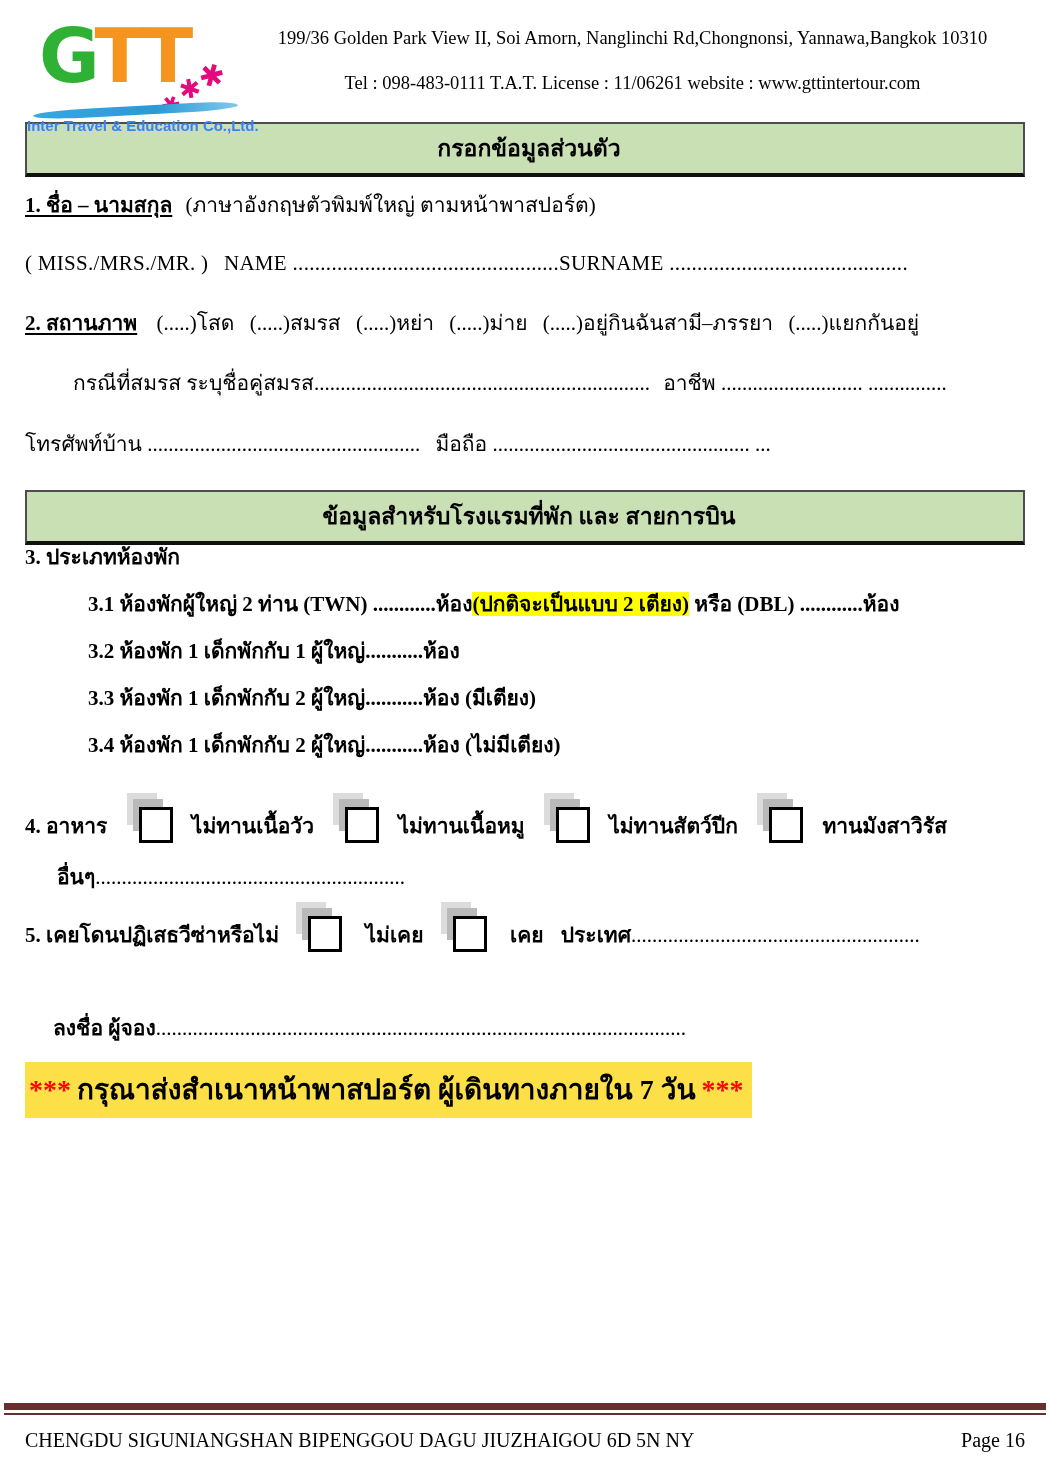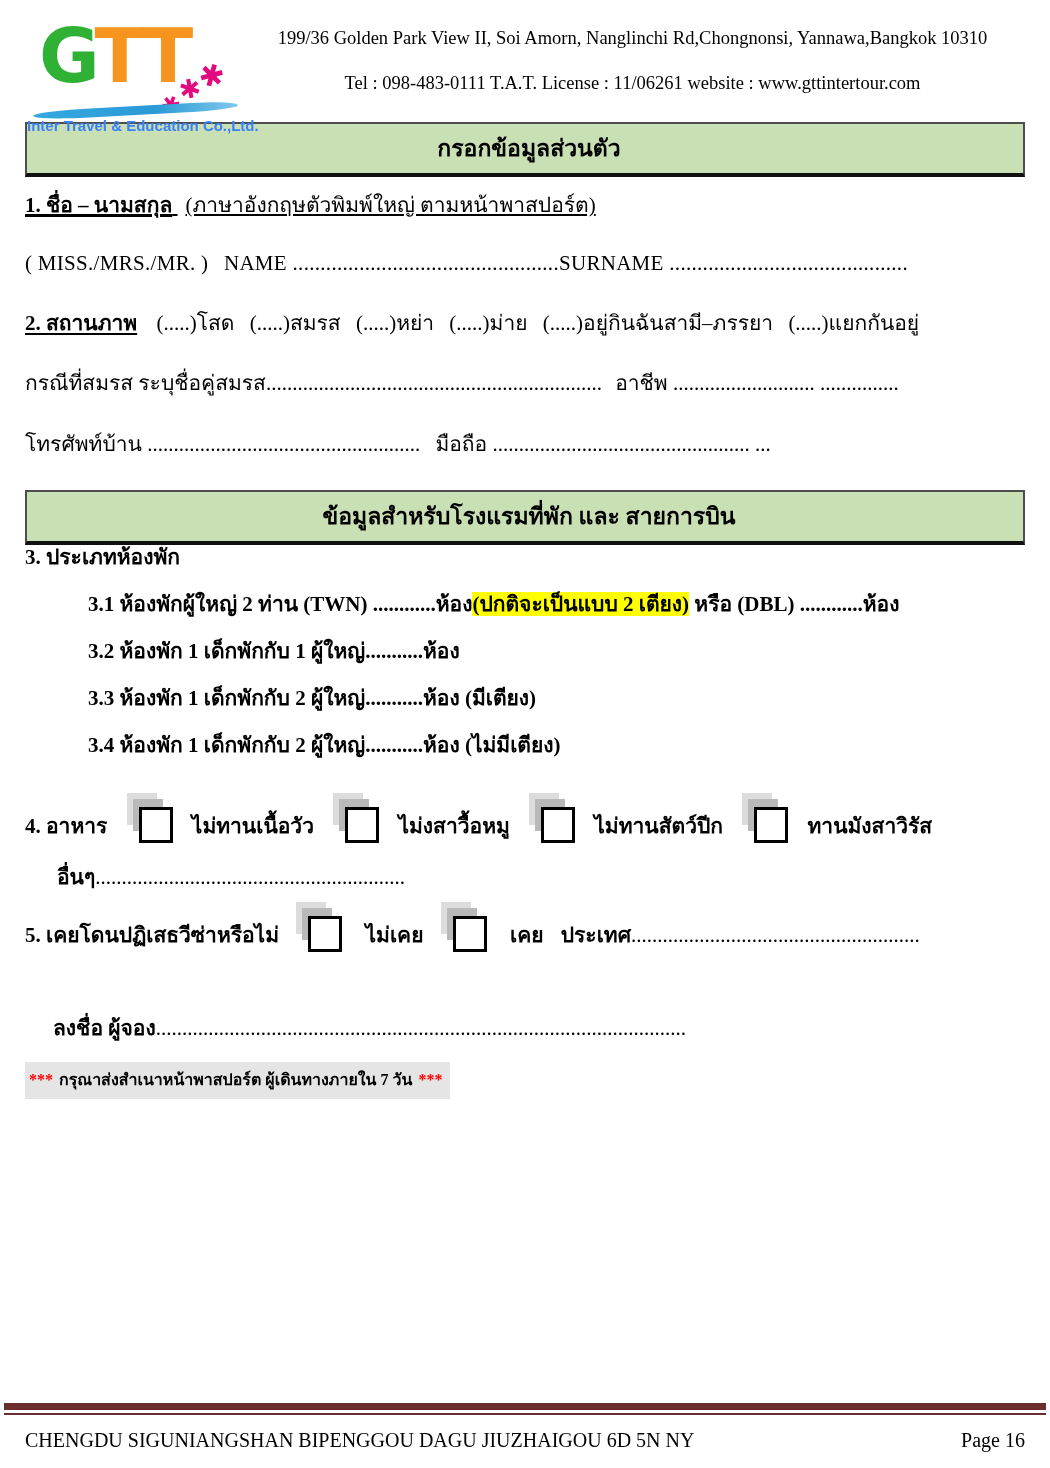--- a/index.html
+++ b/index.html
@@ -37,26 +37,26 @@
   
   .gbar { background: #c9dfb4; border: 2px solid #4d4d4d; border-bottom: 4px solid #111;
     text-align: center; font-weight: bold; font-size: 23px; padding: 6px 0 7px 8px; }
   .gbar1 { margin-top: 2px; }
   .gbar2 { margin-top: 34px; }
 
   
   .fline { font-size: 21px; line-height: 1.15; white-space: nowrap; }
   .lbl-bu { font-weight: bold; text-decoration: underline; text-underline-offset: 3px; }
   .bold { font-weight: bold; }
-  .q1-line { margin-top: 16px; text-decoration: underline; }
+  .q1-line { margin-top: 16px; }
   .q1-line .hint { margin-left: 8px; }
   .name-line { margin-top: 34px; letter-spacing: 0.3px; }
   .q2-line { margin-top: 36px; }
   .q2-line .opt { margin-right: 10px; }
-  .spouse-line { margin-top: 36px; }
+  .spouse-line { margin-top: 36px; margin-left: 48px; }
   .phone-line { margin-top: 36px; }
 
   .q3-title { }
   .room-line { margin-top: 23px; padding-left: 63px; }
   .hl { background: #ffff00; font-weight: bold; }
 
   
   .checkbox { position: relative; display: inline-block; width: 34px; height: 36px;
     vertical-align: -10px; }
   .cb-far { position: absolute; left: -12px; top: -14px; width: 30px; height: 32px; background: #dcdcdc; }
@@ -65,22 +65,22 @@
     background: #fff; border: 3px solid #000; }
 
   .q4-line { margin-top: 50px; }
   .q4-line .cb-group { margin-left: 26px; margin-right: 14px; }
   .other-line { margin-top: 22px; padding-left: 32px; }
   .q5-line { margin-top: 26px; }
   .q5-line .cb-group { margin-left: 24px; margin-right: 18px; }
 
   .sig-line { margin-top: 64px; margin-left: 28px; }
   .note-line { margin-top: 22px; }
-  .note-box { display: inline-block; background: #e5e5e5; padding: 5px 8px 7px 4px;
-    font-weight: bold; font-size: 16px; }
+  .note-box { display: inline-block; background: #fde047; padding: 5px 8px 7px 4px;
+    font-weight: bold; font-size: 28px; }
   .note-stars { color: #ff0000; }
   .note-text { color: #000; margin: 0 6px; }
 
   
   .footer { position: absolute; left: 0; right: 0; bottom: 16px; }
   .rule-thick { height: 7px; background: #6b2e2e; margin: 0 4px; }
   .rule-gap { height: 3px; }
   .rule-thin { height: 2px; background: #6b2e2e; margin: 0 4px; }
   .footer-row { display: flex; justify-content: space-between; padding: 14px 25px 0 25px;
     font-size: 20px; }
@@ -153,21 +153,21 @@
   </div>
   <div class="fline bold room-line">3.2  ห้องพัก 1 เด็กพักกับ 1 ผู้ใหญ่...........ห้อง</div>
   <div class="fline bold room-line">3.3  ห้องพัก 1 เด็กพักกับ 2 ผู้ใหญ่...........ห้อง (มีเตียง)</div>
   <div class="fline bold room-line">3.4  ห้องพัก 1 เด็กพักกับ 2 ผู้ใหญ่...........ห้อง (ไม่มีเตียง)</div>
 
   <div class="fline bold q4-line">
     <span>4. อาหาร</span>
     <span class="checkbox cb-group"><span class="cb-far"></span><span class="cb-near"></span><span class="cb-box"></span></span>
     <span>ไม่ทานเนื้อวัว</span>
     <span class="checkbox cb-group"><span class="cb-far"></span><span class="cb-near"></span><span class="cb-box"></span></span>
-    <span>ไม่งสาวื้อหมู</span>
+    <span>ไม่ทานเนื้อหมู</span>
     <span class="checkbox cb-group"><span class="cb-far"></span><span class="cb-near"></span><span class="cb-box"></span></span>
     <span>ไม่ทานสัตว์ปีก</span>
     <span class="checkbox cb-group"><span class="cb-far"></span><span class="cb-near"></span><span class="cb-box"></span></span>
     <span>ทานมังสาวิรัส</span>
   </div>
 
   <div class="fline other-line">
     <span class="bold">อื่นๆ</span><span>...........................................................</span>
   </div>
 

